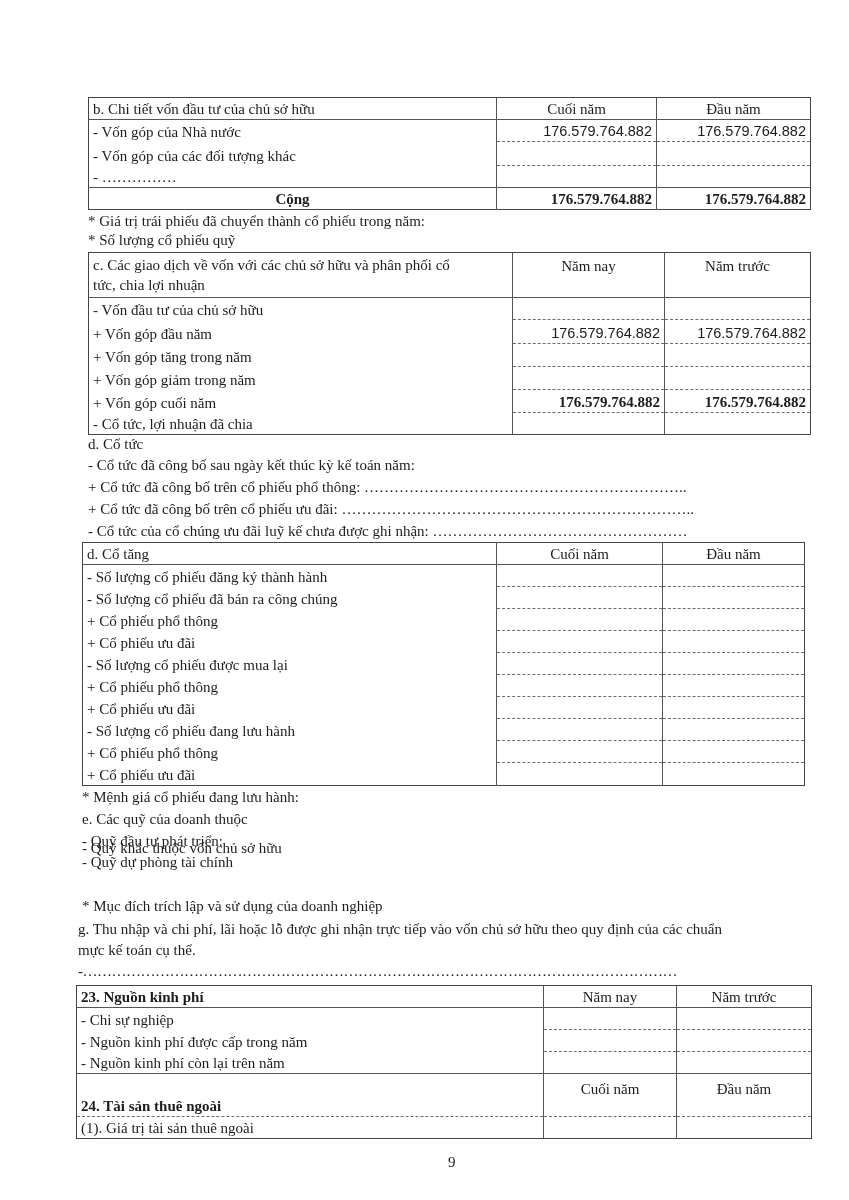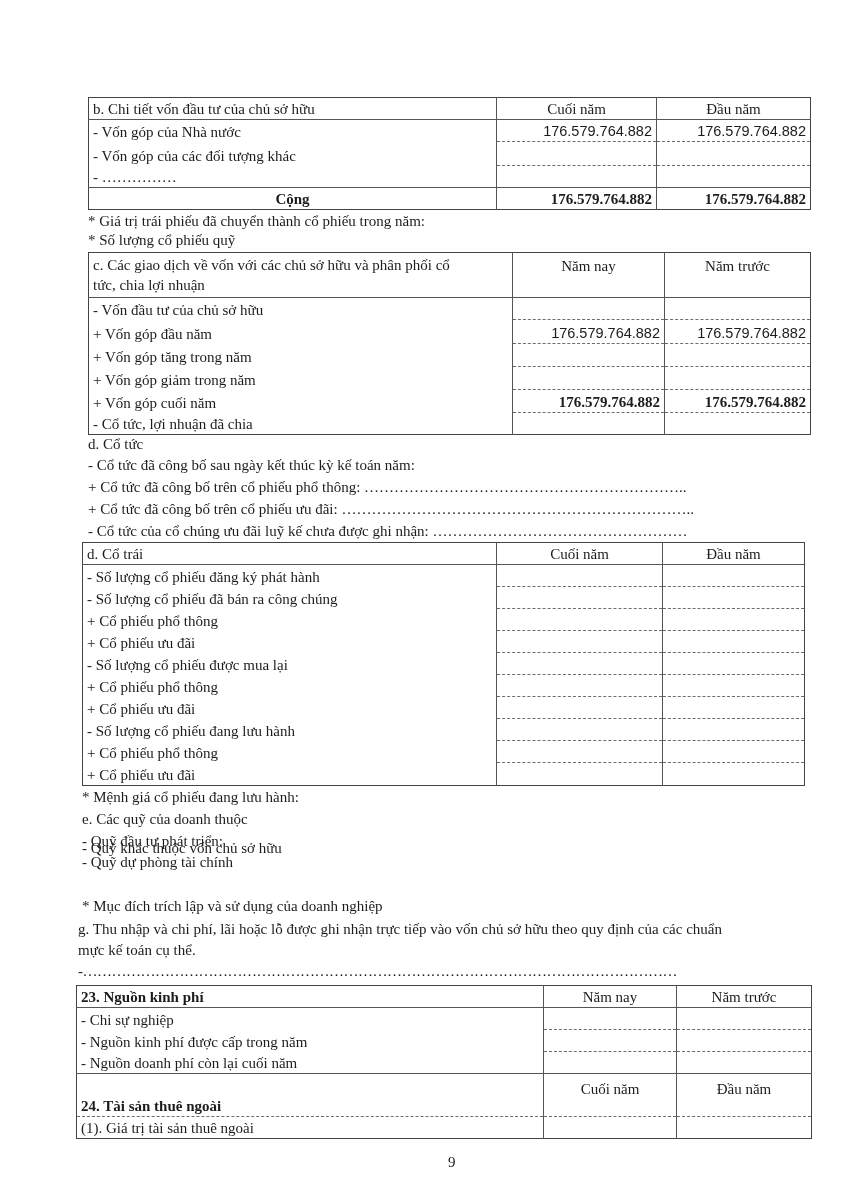--- a/index.html
+++ b/index.html
@@ -123,26 +123,26 @@
   <div class="line" style="top:522px;">- Cổ tức của cổ chúng ưu đãi luỹ kế chưa được ghi nhận: ……………………………………………</div>
 
   <table class="t outer" style="left:82px; top:542px; width:722px;">
     <colgroup>
         <col style="width:414px">
         <col style="width:166px">
         <col style="width:142px">
       </colgroup>
     <tbody>
         <tr class="hdr">
-      <td class="c1" style="border-bottom:1px solid #555">d. Cổ trái</td>
+      <td class="c1" style="border-bottom:1px solid #555">d. Cổ tăng</td>
       <td class="c2 ctr">Cuối năm</td>
       <td class="ctr">Đầu năm</td>
     </tr>
     <tr>
-          <td class="c1">- Số lượng cổ phiếu đăng ký phát hành</td>
+          <td class="c1">- Số lượng cổ phiếu đăng ký thành hành</td>
           <td class="c2"></td>
           <td></td>
         </tr>
     <tr>
           <td class="c1" style="height:22px">- Số lượng cổ phiếu đã bán ra công chúng</td>
           <td class="c2"></td>
           <td></td>
         </tr>
     <tr>
           <td class="c1" style="height:22px">+ Cổ phiếu phổ thông</td>
@@ -213,21 +213,21 @@
           <td class="c1">- Chi sự nghiệp</td>
           <td class="c2"></td>
           <td></td>
         </tr>
     <tr>
           <td class="c1">- Nguồn kinh phí được cấp trong năm</td>
           <td class="c2"></td>
           <td></td>
         </tr>
     <tr>
-          <td class="c1" style="border-bottom:1px solid #555">- Nguồn doanh phí còn lại cuối năm</td>
+          <td class="c1" style="border-bottom:1px solid #555">- Nguồn kinh phí còn lại trên năm</td>
           <td class="c2" style="border-bottom:1px solid #555"></td>
           <td style="border-bottom:1px solid #555"></td>
         </tr>
     <tr>
       <td class="c1 bold" style="height:42px; border-bottom:1px dashed #6d6d6d;">24. Tài sản thuê ngoài</td>
       <td class="c2 ctr" style="vertical-align:top; padding-top:6px;">Cuối năm</td>
       <td class="ctr" style="vertical-align:top; padding-top:6px;">Đầu năm</td>
     </tr>
     <tr class="last">
       <td class="c1">(1). Giá trị tài sản thuê ngoài</td>

